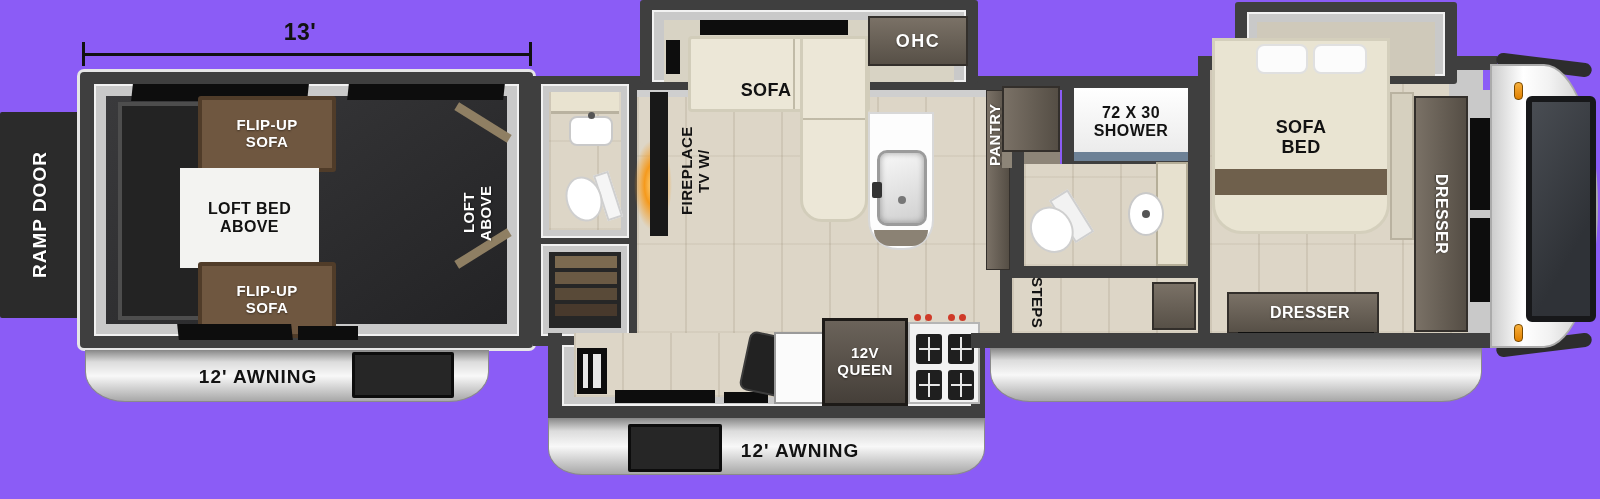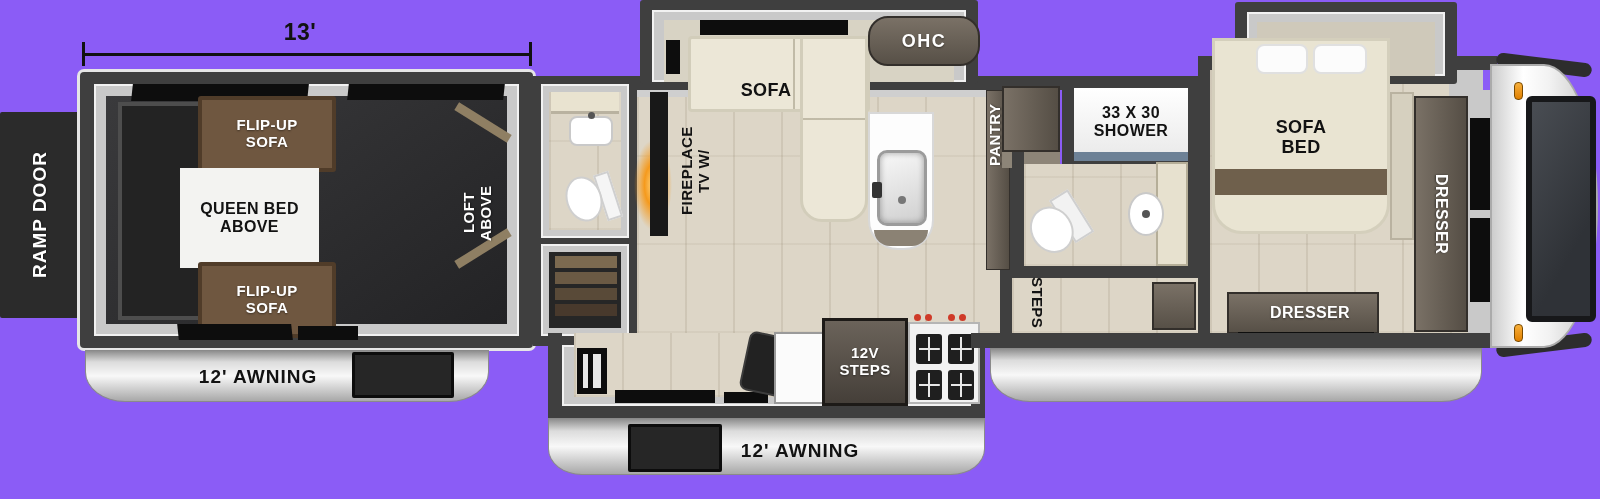--- a/index.html
+++ b/index.html
@@ -46,21 +46,21 @@
   <div class="abs wall" style="left:80px;top:72px;width:453px;height:276px;border-radius:4px;box-shadow:0 0 0 3px #e6e6e6;"></div>
   <div class="abs band" style="left:94px;top:84px;width:425px;height:252px;"></div>
   <div class="abs gfloor" style="left:106px;top:96px;width:401px;height:228px;"></div>
   <div class="abs blackwin" style="left:132px;top:84px;width:176px;height:17px;transform:skewX(-6deg);"></div>
   <div class="abs blackwin" style="left:348px;top:84px;width:156px;height:16px;transform:skewX(-6deg);"></div>
   <div class="abs" style="left:118px;top:102px;width:90px;height:218px;background:#232323;border:4px solid #4d4d4d;"></div>
   <div class="abs" style="left:452px;top:118px;width:62px;height:9px;background:#8f7f63;transform:rotate(32deg);"></div>
   <div class="abs" style="left:452px;top:244px;width:62px;height:9px;background:#8f7f63;transform:rotate(-32deg);"></div>
   <div class="abs lbl wlbl brown" style="left:198px;top:96px;width:138px;height:76px;font-size:15px;">FLIP-UP
 SOFA</div>
-  <div class="abs lbl" style="left:180px;top:168px;width:139px;height:100px;background:#f3f3f1;font-size:16px;">QUEEN BED
+  <div class="abs lbl" style="left:180px;top:168px;width:139px;height:100px;background:#f3f3f1;font-size:16px;">LOFT BED
 ABOVE</div>
   <div class="abs lbl wlbl brown" style="left:198px;top:262px;width:138px;height:76px;font-size:15px;">FLIP-UP
 SOFA</div>
   <div class="abs lbl wlbl v-up" style="left:455px;top:158px;width:46px;height:110px;font-size:15px;">LOFT
 ABOVE</div>
   <div class="abs blackwin" style="left:178px;top:324px;width:114px;height:16px;transform:skewX(6deg);"></div>
   <div class="abs blackwin" style="left:298px;top:326px;width:60px;height:14px;"></div>
 
   <div class="abs awning" style="left:85px;top:350px;width:404px;height:52px;border-radius:0 0 40px 40px / 0 0 30px 30px;"></div>
   <div class="abs lbl" style="left:98px;top:362px;width:320px;height:30px;font-size:19px;letter-spacing:1px;">12' AWNING</div>
@@ -93,21 +93,21 @@
   <div class="abs floor" style="left:574px;top:333px;width:397px;height:64px;"></div>
   <div class="abs blackwin" style="left:577px;top:348px;width:30px;height:46px;">
     <div style="position:absolute;left:6px;top:6px;width:5px;height:34px;background:#e8e8e8;"></div>
     <div style="position:absolute;left:16px;top:6px;width:8px;height:34px;background:#e8e8e8;"></div>
   </div>
   <div class="abs blackwin" style="left:615px;top:390px;width:100px;height:13px;"></div>
   <div class="abs blackwin" style="left:724px;top:392px;width:44px;height:11px;"></div>
   <div class="abs" style="left:744px;top:334px;width:44px;height:60px;background:#222;border:2px solid #3c3c3c;border-radius:8px;transform:rotate(12deg);"></div>
   <div class="abs" style="left:774px;top:332px;width:50px;height:72px;background:#fbfbfb;border:2px solid #9a9a9a;"></div>
   <div class="abs lbl wlbl" style="left:822px;top:318px;width:86px;height:88px;background:linear-gradient(180deg,#6b635a,#453f39);border:3px solid #1d1a17;font-size:15px;">12V
-STEPS</div>
+QUEEN</div>
   <div class="abs" style="left:908px;top:322px;width:72px;height:82px;background:#f2f2f2;border:2px solid #b5b5b5;">
     <div class="burner" style="position:absolute;left:6px;top:10px;width:26px;height:30px;"></div>
     <div class="burner" style="position:absolute;left:38px;top:10px;width:26px;height:30px;"></div>
     <div class="burner" style="position:absolute;left:6px;top:46px;width:26px;height:30px;"></div>
     <div class="burner" style="position:absolute;left:38px;top:46px;width:26px;height:30px;"></div>
   </div>
   <div class="abs knob" style="left:914px;top:314px;"></div>
   <div class="abs knob" style="left:925px;top:314px;"></div>
   <div class="abs knob" style="left:948px;top:314px;"></div>
   <div class="abs knob" style="left:959px;top:314px;"></div>
@@ -116,42 +116,42 @@
   <div class="abs band" style="left:652px;top:10px;width:314px;height:72px;"></div>
   <div class="abs" style="left:664px;top:20px;width:290px;height:62px;background:#d8d3c4;"></div>
   <div class="abs blackwin" style="left:700px;top:20px;width:148px;height:15px;"></div>
   <div class="abs blackwin" style="left:666px;top:40px;width:14px;height:34px;"></div>
   <div class="abs cream" style="left:688px;top:36px;width:182px;height:76px;border-radius:4px;
        background-image:linear-gradient(90deg,rgba(0,0,0,0) 0 58%,rgba(150,143,120,.5) 58% 59%,rgba(0,0,0,0) 59%);"></div>
   <div class="abs cream" style="left:800px;top:36px;width:68px;height:186px;border-radius:0 0 22px 22px;
        background-image:linear-gradient(0deg,rgba(0,0,0,0) 0 55%,rgba(150,143,120,.5) 55% 56%,rgba(0,0,0,0) 56%);"></div>
   <div class="abs lbl" style="left:706px;top:77px;width:120px;height:26px;font-size:18px;">SOFA</div>
 
-  <div class="abs lbl wlbl wood" style="left:868px;top:16px;width:112px;height:50px;font-size:18px;letter-spacing:1.5px;border-radius:20px;">OHC</div>
+  <div class="abs lbl wlbl wood" style="left:868px;top:16px;width:100px;height:50px;font-size:18px;letter-spacing:1.5px;">OHC</div>
 
   <div class="abs" style="left:634px;top:140px;width:38px;height:90px;background:radial-gradient(closest-side,#ffd27a,#f59a1d 45%,rgba(245,154,29,0));"></div>
   <div class="abs" style="left:650px;top:92px;width:18px;height:144px;background:#181818;"></div>
   <div class="abs lbl v-up2" style="left:672px;top:96px;width:48px;height:150px;font-size:15px;">TV W/
 FIREPLACE</div>
 
   <div class="abs" style="left:868px;top:112px;width:66px;height:138px;background:#fdfdfd;border:2px solid #d8d8d8;border-radius:0 0 30px 30px;"></div>
   <div class="abs" style="left:874px;top:230px;width:54px;height:16px;background:#8b8274;border-radius:0 0 20px 20px;"></div>
   <div class="abs" style="left:877px;top:150px;width:50px;height:76px;background:linear-gradient(160deg,#f8f8f8,#cfcfcf);border:3px solid #9b9b9b;border-radius:10px;box-shadow:inset 0 0 6px rgba(0,0,0,.35);"></div>
   <div class="abs" style="left:872px;top:182px;width:10px;height:16px;background:#333;border-radius:2px;"></div>
   <div class="abs" style="left:898px;top:196px;width:8px;height:8px;background:#777;border-radius:50%;"></div>
 
   <div class="abs wall" style="left:1000px;top:76px;width:12px;height:257px;"></div>
   <div class="abs woodv" style="left:986px;top:90px;width:24px;height:180px;border-width:1px;"></div>
   <div class="abs woodv" style="left:1002px;top:86px;width:58px;height:66px;"></div>
   <div class="abs" style="left:1002px;top:152px;width:58px;height:16px;background:#8d8578;"></div>
   <div class="abs lbl wlbl v-up" style="left:985px;top:92px;width:20px;height:86px;font-size:15px;">PANTRY</div>
 
   <div class="abs wall" style="left:1062px;top:76px;width:138px;height:92px;"></div>
   <div class="abs" style="left:1074px;top:88px;width:114px;height:72px;background:linear-gradient(180deg,#ffffff,#e9e9e9);"></div>
-  <div class="abs lbl" style="left:1076px;top:96px;width:110px;height:52px;font-size:16px;">33 X 30
+  <div class="abs lbl" style="left:1076px;top:96px;width:110px;height:52px;font-size:16px;">72 X 30
 SHOWER</div>
   <div class="abs" style="left:1074px;top:152px;width:114px;height:9px;background:#6d8196;"></div>
   <div class="abs wall" style="left:1012px;top:152px;width:12px;height:126px;"></div>
   <div class="abs wall" style="left:1012px;top:266px;width:188px;height:12px;"></div>
   <div class="abs wall" style="left:1188px;top:152px;width:12px;height:126px;"></div>
   <div class="abs floor" style="left:1024px;top:164px;width:164px;height:102px;"></div>
   <div class="abs" style="left:1028px;top:192px;width:58px;height:62px;transform:rotate(-32deg);">
     <div style="position:absolute;left:34px;top:8px;width:18px;height:46px;background:#f2f2f2;border:2px solid #cfcfcf;"></div>
     <div style="position:absolute;left:0;top:10px;width:38px;height:44px;background:#fff;border:2px solid #cfcfcf;border-radius:50%;"></div>
   </div>

